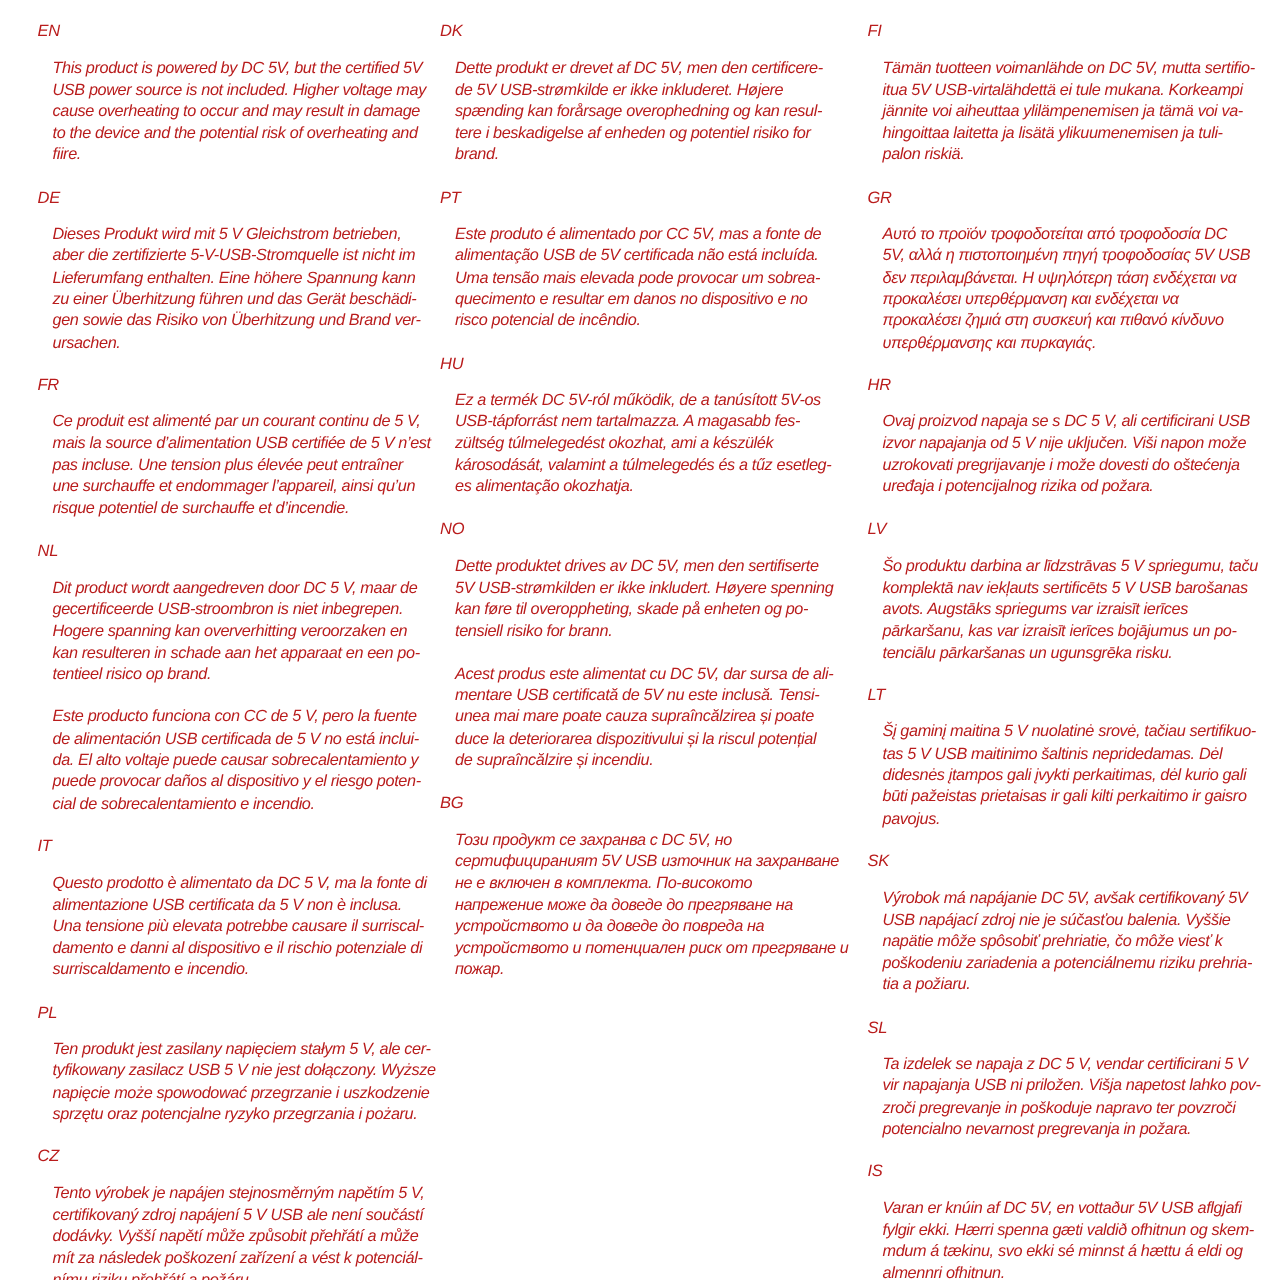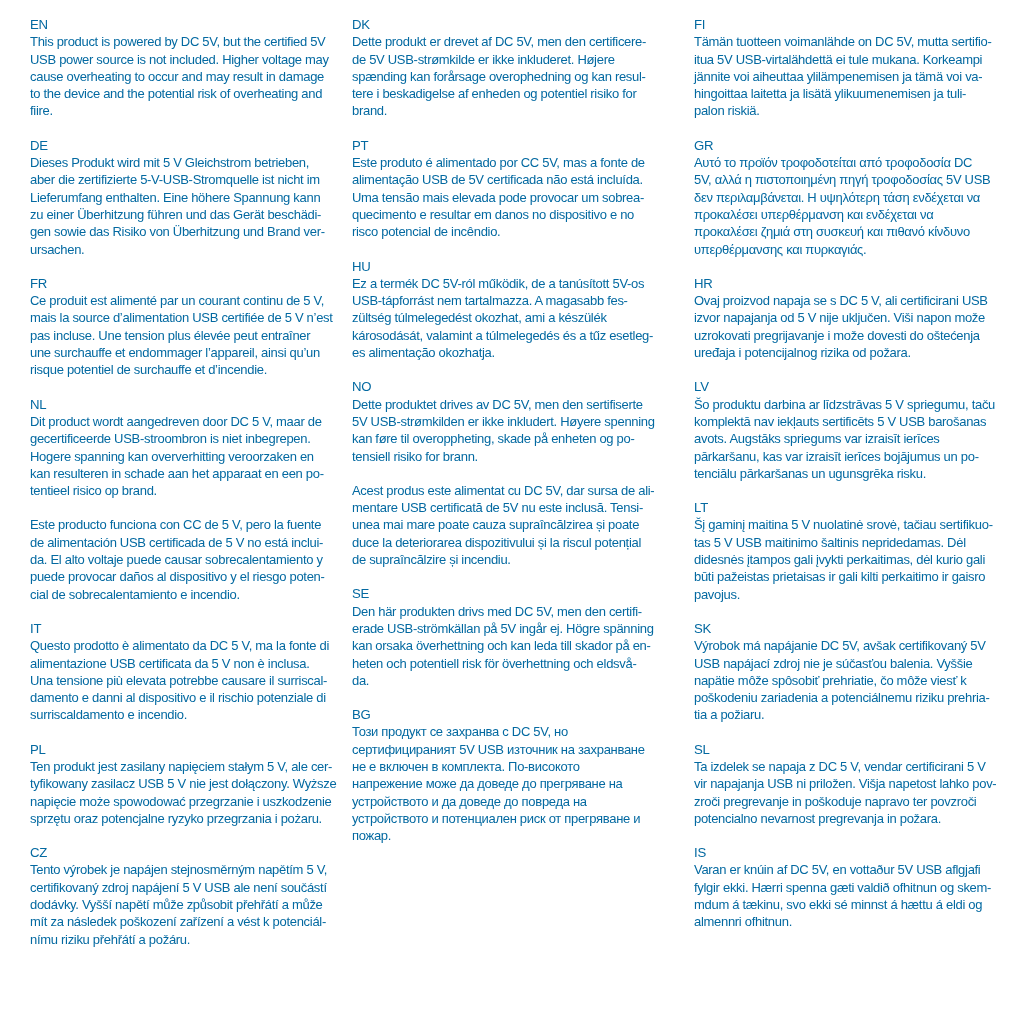--- a/index.html
+++ b/index.html
@@ -8,41 +8,42 @@
     background: #ffffff;
     width: 1024px;
     height: 1024px;
     overflow: hidden;
   }
   .page {
     position: relative;
     width: 1024px;
     height: 1024px;
     font-family: "Liberation Sans", sans-serif;
-    color: #0369a1;
+    color: #b91c1c;
     box-sizing: border-box;
     padding: 16px 0 0 30px;
     display: grid;
     grid-template-columns: 322px 342px 330px;
+    font-style: italic;
   }
   .col {
     min-width: 0;
   }
   .lang-section {
     margin: 0 0 17px 0;
   }
   .lang-code {
     margin: 0;
     font-size: 13.2px;
     font-weight: 400;
     line-height: 17.3px;
     letter-spacing: -0.2px;
   }
   .lang-text {
-    margin: 0;
+    margin: 12px;
     font-size: 13px;
     line-height: 17.3px;
     letter-spacing: -0.3px;
     white-space: pre;
   }
 </style>
 </head>
 <body>
 
 <div class="page">
@@ -144,28 +145,20 @@
 5V USB-strømkilden er ikke inkludert. Høyere spenning
 kan føre til overoppheting, skade på enheten og po-
 tensiell risiko for brann.</p>
     </section>
     <section class="lang-section">
       <p class="lang-text">Acest produs este alimentat cu DC 5V, dar sursa de ali-
 mentare USB certificată de 5V nu este inclusă. Tensi-
 unea mai mare poate cauza supraîncălzirea și poate
 duce la deteriorarea dispozitivului și la riscul potențial
 de supraîncălzire și incendiu.</p>
-    </section>
-    <section class="lang-section">
-      <h2 class="lang-code">SE</h2>
-      <p class="lang-text">Den här produkten drivs med DC 5V, men den certifi-
-erade USB-strömkällan på 5V ingår ej. Högre spänning
-kan orsaka överhettning och kan leda till skador på en-
-heten och potentiell risk för överhettning och eldsvå-
-da.</p>
     </section>
     <section class="lang-section">
       <h2 class="lang-code">BG</h2>
       <p class="lang-text">Този продукт се захранва с DC 5V, но
 сертифицираният 5V USB източник на захранване
 не е включен в комплекта. По-високото
 напрежение може да доведе до прегряване на
 устройството и да доведе до повреда на
 устройството и потенциален риск от прегряване и
 пожар.</p>

